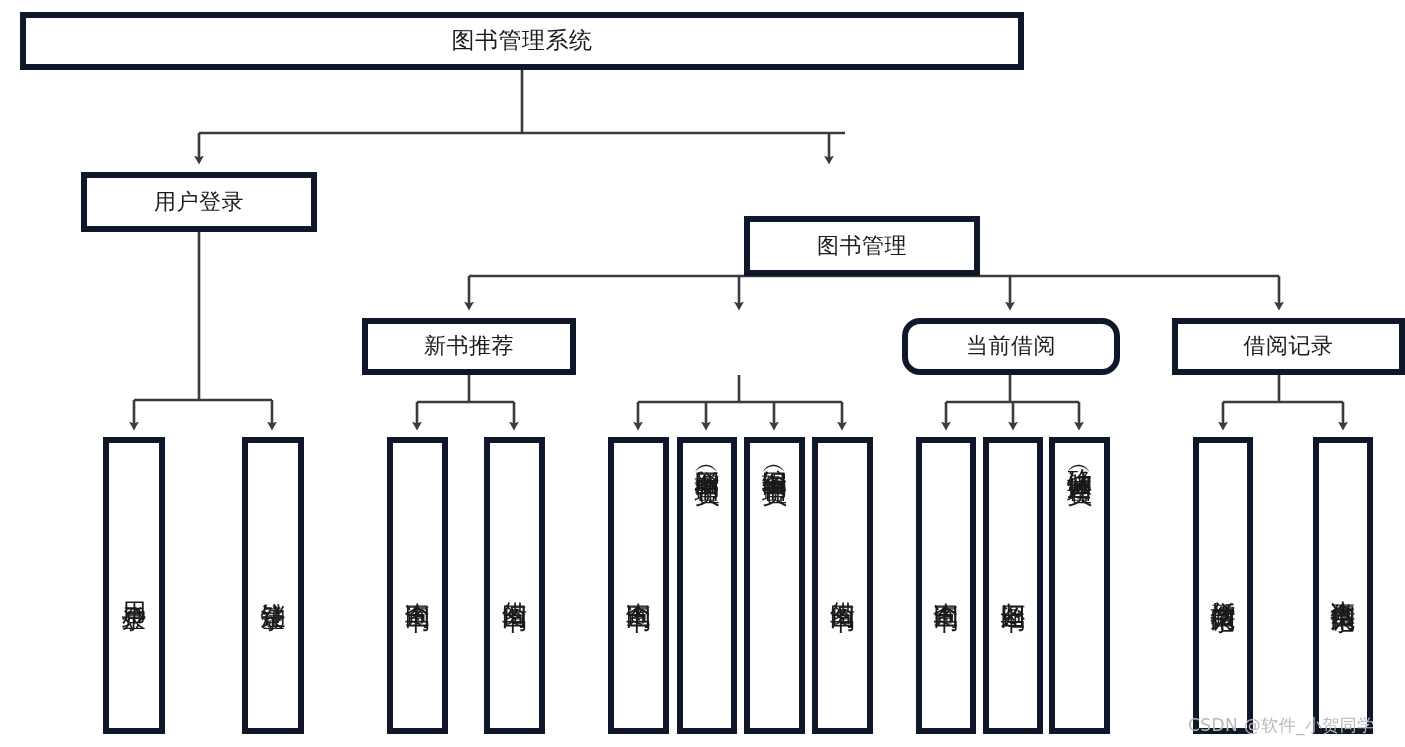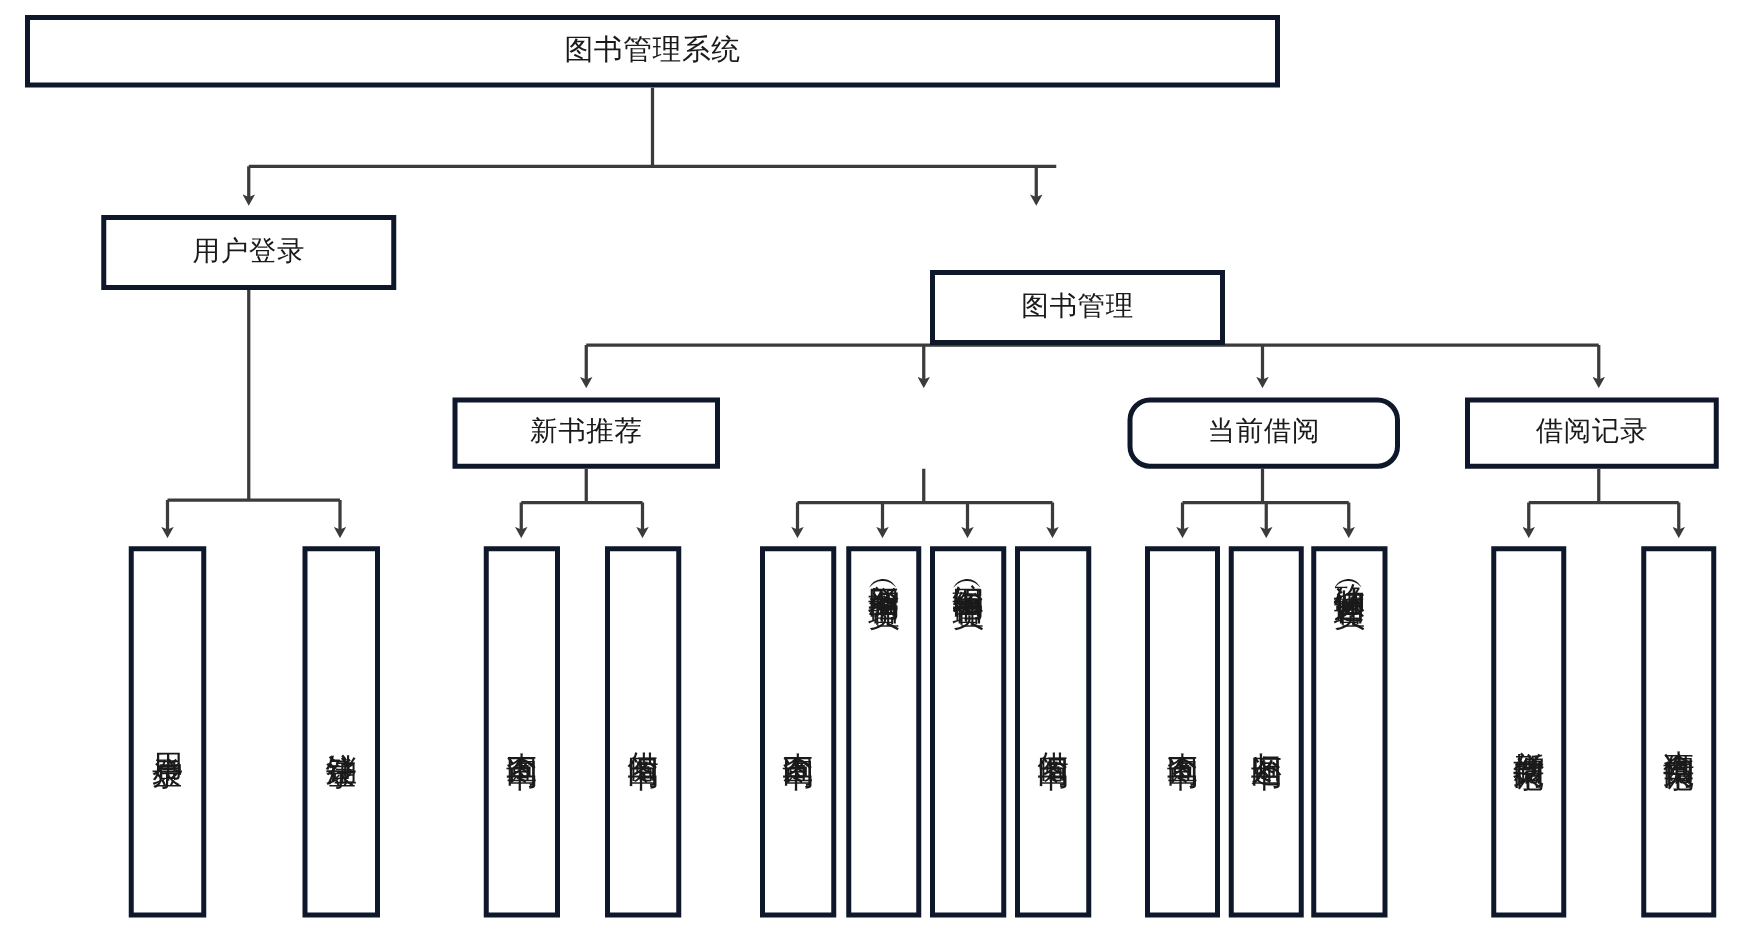--- a/index.html
+++ b/index.html
@@ -22,21 +22,21 @@
     position: absolute;
     left: 0;
     top: 0;
     width: 1405px;
     height: 747px;
   }
   .node-box {
     position: absolute;
     box-sizing: border-box;
     background: #ffffff;
-    border: 4px solid #0f172a;
+    border: 6px solid #0f172a;
     display: flex;
     align-items: center;
     justify-content: center;
     overflow: hidden;
   }
   .node-label {
     color: #1a1a1a;
     text-align: center;
     line-height: 1.12;
     white-space: nowrap;
@@ -139,21 +139,21 @@
   <div class="node-box node-horizontal" style="left:744px; top:172px; width:236px; height:60px;margin-top:44px;">
     <span class="node-label">图书管理</span>
   </div>
 
   <div class="node-box node-horizontal" style="left:362px; top:318px; width:214px; height:57px;">
     <span class="node-label">新书推荐</span>
   </div>
   <div class="node-box node-horizontal" style="left:902px; top:318px; width:218px; height:57px;border-radius:18px;">
     <span class="node-label">当前借阅</span>
   </div>
-  <div class="node-box node-horizontal" style="left:1172px; top:318px; width:203px; height:57px;">
+  <div class="node-box node-horizontal" style="left:1172px; top:318px; width:233px; height:57px;">
     <span class="node-label">借阅记录</span>
   </div>
 
   <div class="node-box node-vertical center-text" style="left:103px; top:437px; width:62px; height:297px;">
     <span class="node-label">用户登录</span>
   </div>
   <div class="node-box node-vertical center-text" style="left:242px; top:437px; width:62px; height:297px;">
     <span class="node-label">注销登录</span>
   </div>
 
@@ -187,14 +187,15 @@
     <span class="node-label">确认归还（管理员）</span>
   </div>
 
   <div class="node-box node-vertical center-text" style="left:1193px; top:437px; width:60px; height:297px;">
     <span class="node-label">新增借阅记录</span>
   </div>
   <div class="node-box node-vertical center-text" style="left:1313px; top:437px; width:60px; height:297px;">
     <span class="node-label">查询借阅记录</span>
   </div>
 
+  <div class="watermark">CSDN @软件_小贺同学</div>
 
 </div>
 
 </body></html>

